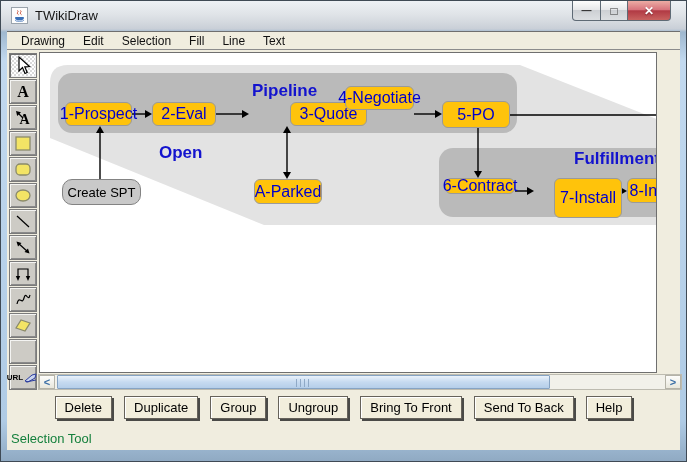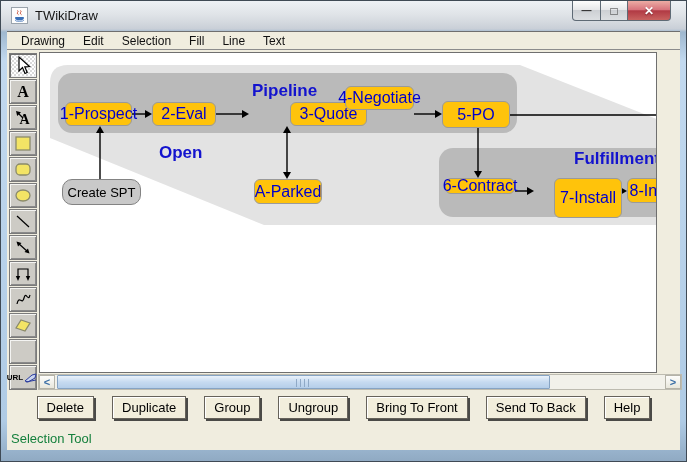--- a/index.html
+++ b/index.html
@@ -42,21 +42,21 @@
   .hscroll{position:absolute;left:31px;top:342px;width:644px;height:16px;background:#F2F1EA;border:1px solid #BDBBB0;}
   .sb-btn{position:absolute;top:0;width:16px;height:14px;background:linear-gradient(#FDFDFB,#E9E7DC);border:1px solid #B5B3A8;
         color:#3A6EA5;font-weight:bold;font-size:11px;line-height:12px;text-align:center;cursor:default;}
   .sb-btn.left{left:0;}
   .sb-btn.right{right:0;}
   .sb-thumb{position:absolute;left:18px;top:0;width:493px;height:14px;
         background:linear-gradient(#EAF2FB,#C6DAF0 50%,#B5CEE9);border:1px solid #86A3C3;border-radius:1px;}
   .sb-thumb::after{content:"";position:absolute;left:50%;top:3px;margin-left:-8px;width:16px;height:8px;
         background:repeating-linear-gradient(90deg,#8FA9C6 0 1px,transparent 1px 4px);}
   
-  .actions{position:absolute;left:0;right:0;top:364px;display:flex;justify-content:center;gap:18px;}
+  .actions{position:absolute;left:0;right:0;top:364px;display:flex;justify-content:center;gap:12px;}
   .abtn{background:#F2EEDC;border:1px solid #66625A;box-shadow:2px 2px 0 rgba(45,45,45,.85), inset 1px 1px 0 #FFFFFF;
         font-family:inherit;font-size:13px;color:#000;padding:3px 9px;cursor:default;}
   .status{position:absolute;left:4px;top:399px;font-size:13px;color:#15803d;}
 </style>
 </head>
 <body>
 
 <div class="window">
 
   <div class="titlebar">

